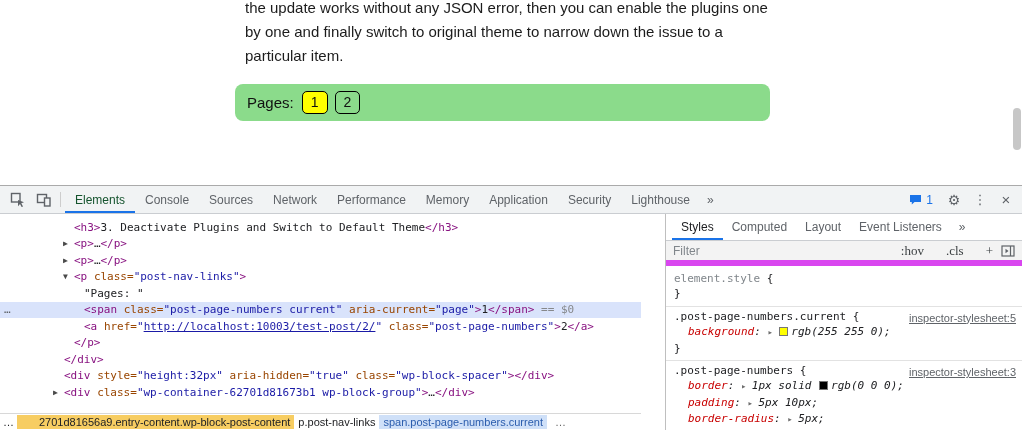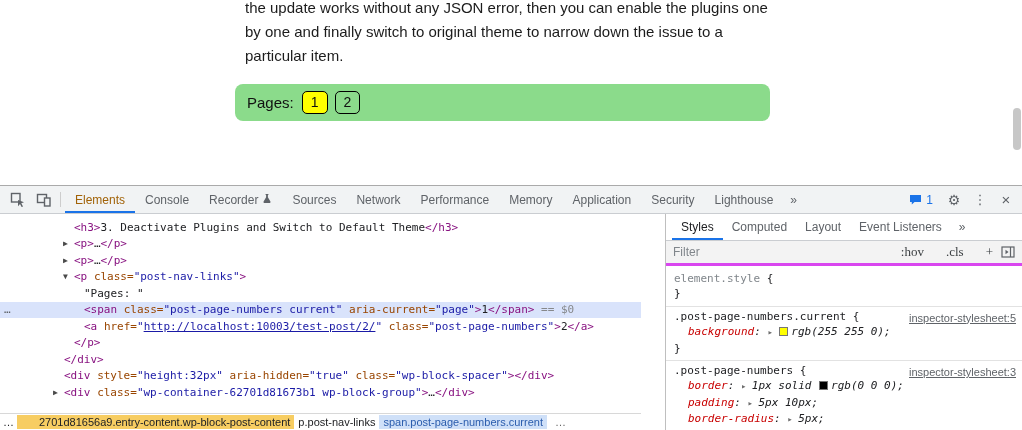--- a/index.html
+++ b/index.html
@@ -20,21 +20,21 @@
 
   
   .devtools{position:absolute;left:0;top:185px;width:1022px;height:245px;border-top:1px solid #aaa;
     display:flex;flex-direction:column;background:#fff;}
   .dt-toolbar{flex:0 0 28px;background:#f1f3f4;border-bottom:1px solid #cacdd1;display:flex;align-items:stretch;padding-left:4px;}
   .icon-btn{width:26px;display:flex;align-items:center;justify-content:center;background:none;border:none;color:#5f6368;}
   .vsep{width:1px;background:#cdcdcd;margin:6px 4px;}
   .dt-tabs{display:flex;}
   .dt-tab{display:flex;align-items:center;gap:4px;padding:0 10px;font-size:12px;color:#5f6368;
     border-bottom:2px solid transparent;border-top:2px solid transparent;white-space:nowrap;}
-  .dt-tab.active{color:#a16207;border-bottom-color:var(--accent-blue);}
+  .dt-tab.active{color:#14532d;border-bottom-color:var(--accent-blue);}
   .more-tabs{background:none;border:none;color:#5f6368;font-size:12px;padding:0 7px;}
   .right-cluster{margin-left:auto;display:flex;align-items:center;gap:2px;padding-right:4px;}
   .issues{display:flex;align-items:center;gap:4px;background:none;border:none;color:var(--accent-blue);font-size:12px;padding:0 7px;}
   .glyph-btn{background:none;border:none;color:#5f6368;width:24px;display:flex;align-items:center;justify-content:center;}
 
   .dt-main{flex:1;display:flex;min-height:0;}
   .left-pane{flex:0 0 641px;width:641px;display:flex;flex-direction:column;min-width:0;}
   .dom-tree{flex:1;overflow:hidden;padding-top:5px;font-family:"DejaVu Sans Mono",monospace;font-size:11px;}
   .tree-line{height:16.5px;display:flex;align-items:center;white-space:pre;position:relative;}
   .tree-line.selected{background:var(--selection-blue);}
@@ -54,21 +54,21 @@
   .crumb.selected{background:var(--crumb-selected-blue);color:#2a5cad;}
   .bc-overflow{padding:0 3px;color:#202124;}
   .bc-overflow.right{color:#666;margin-left:5px;}
 
   .right-pane{flex:1;border-left:1px solid #bfbfbf;display:flex;flex-direction:column;min-width:0;background:#fff;margin-left:24px;}
   .styles-tabs{flex:0 0 27px;display:flex;align-items:stretch;border-bottom:1px solid #cacdd1;padding-left:6px;background:#fff;}
   .styles-tab{padding:0 9px;display:flex;align-items:center;font-size:12px;color:#5f6368;
     border-bottom:2px solid transparent;border-top:2px solid transparent;white-space:nowrap;}
   .styles-tab.active{color:#202124;border-bottom-color:var(--accent-blue);}
   .styles-more{display:flex;align-items:center;color:#5f6368;font-size:12px;padding:0 8px;}
-  .filter-row{flex:0 0 25px;background:#f3f3f3;border-bottom:3px solid #d946ef;display:flex;align-items:center;padding:0 7px;gap:8px;}
+  .filter-row{flex:0 0 25px;background:#f3f3f3;border-bottom:6px solid #d946ef;display:flex;align-items:center;padding:0 7px;gap:8px;}
   .filter-row input{flex:1;border:none;background:transparent;font-size:12px;color:#202124;outline:none;min-width:0;}
   .filter-row input::placeholder{color:#80868b;}
   .toggles{display:flex;gap:22px;font-size:13px;color:#3c4043;font-family:Liberation Serif, serif;}
   .sidebar-toggle{display:flex;align-items:center;}
 
   .style-rules{flex:1;overflow:hidden;font-family:"DejaVu Sans Mono",monospace;font-size:11px;line-height:15.4px;padding-top:3px;}
   .rule-section{padding:2px 0 4px;}
   .rule-section.sep{border-top:1px solid #e2e2e2;}
   .sel-line{position:relative;padding:0 8px;color:#202124;white-space:pre;}
   .selector.muted{color:#80868b;}
@@ -114,26 +114,20 @@
     </button>
     <div class="vsep"></div>
     <div class="dt-tabs">
         <div class="dt-tab active">
           <span>Elements</span>
         </div>
         <div class="dt-tab">
           <span>Console</span>
         </div>
         <div class="dt-tab">
-          <span>Recorder</span>
-          <span class="tab-badge"><svg width="10" height="11" viewBox="0 0 10 11">
-              <path d="M3.6 1h2.8v1h-.5v2.2l2.5 4.2c.4.8-.1 1.6-.9 1.6H2.5c-.8 0-1.3-.8-.9-1.6l2.5-4.2V2h-.5z" fill="#5f6368"></path>
-            </svg></span>
-        </div>
-        <div class="dt-tab">
           <span>Sources</span>
         </div>
         <div class="dt-tab">
           <span>Network</span>
         </div>
         <div class="dt-tab">
           <span>Performance</span>
         </div>
         <div class="dt-tab">
           <span>Memory</span>

